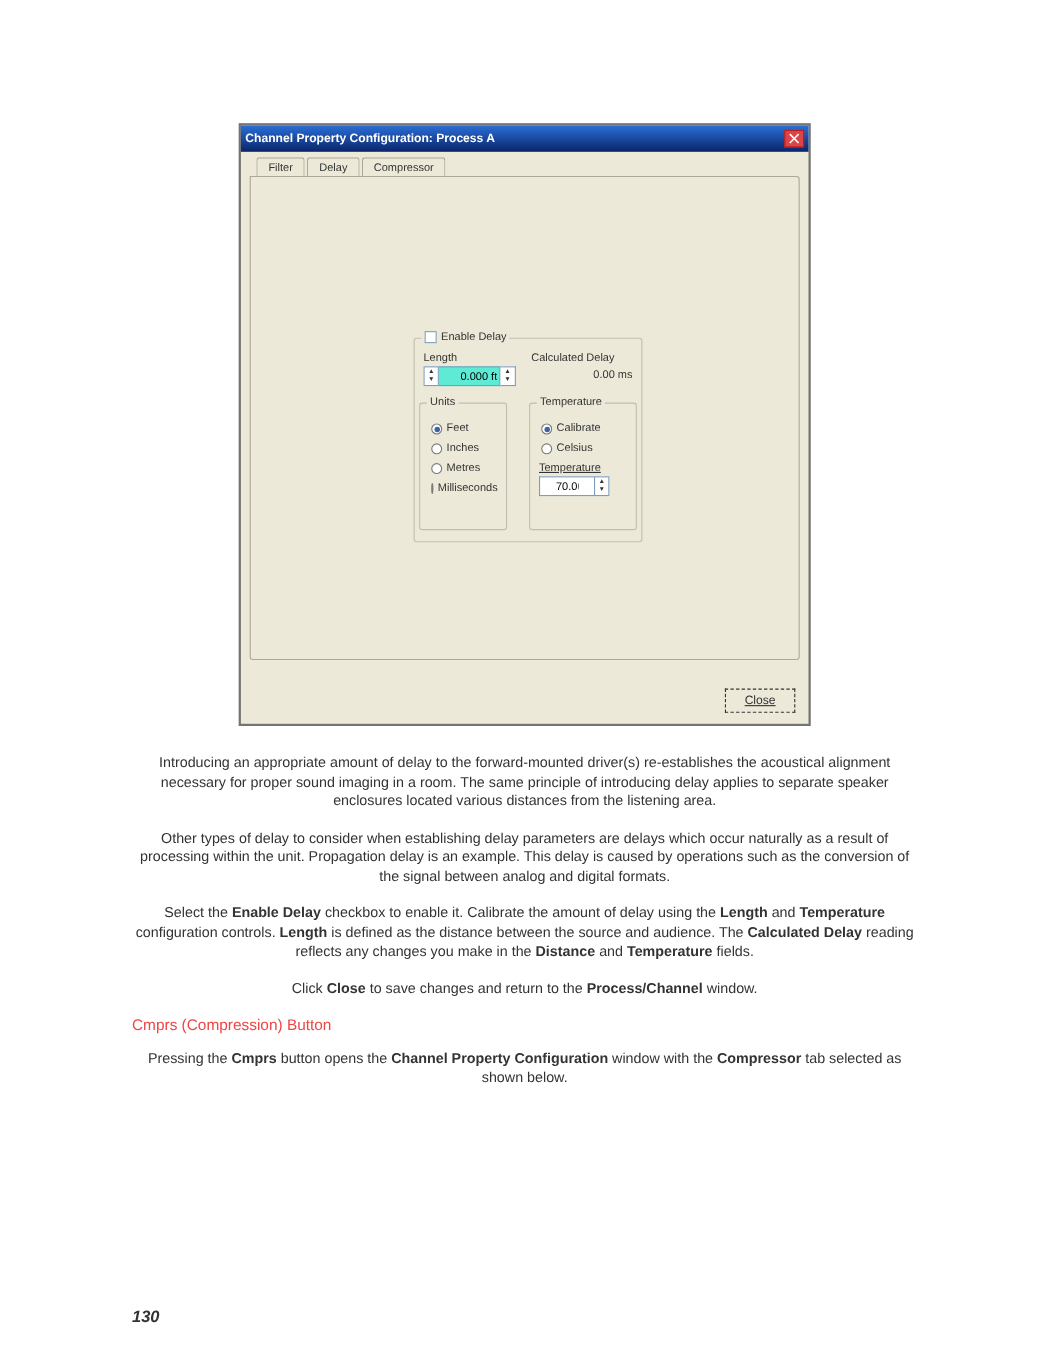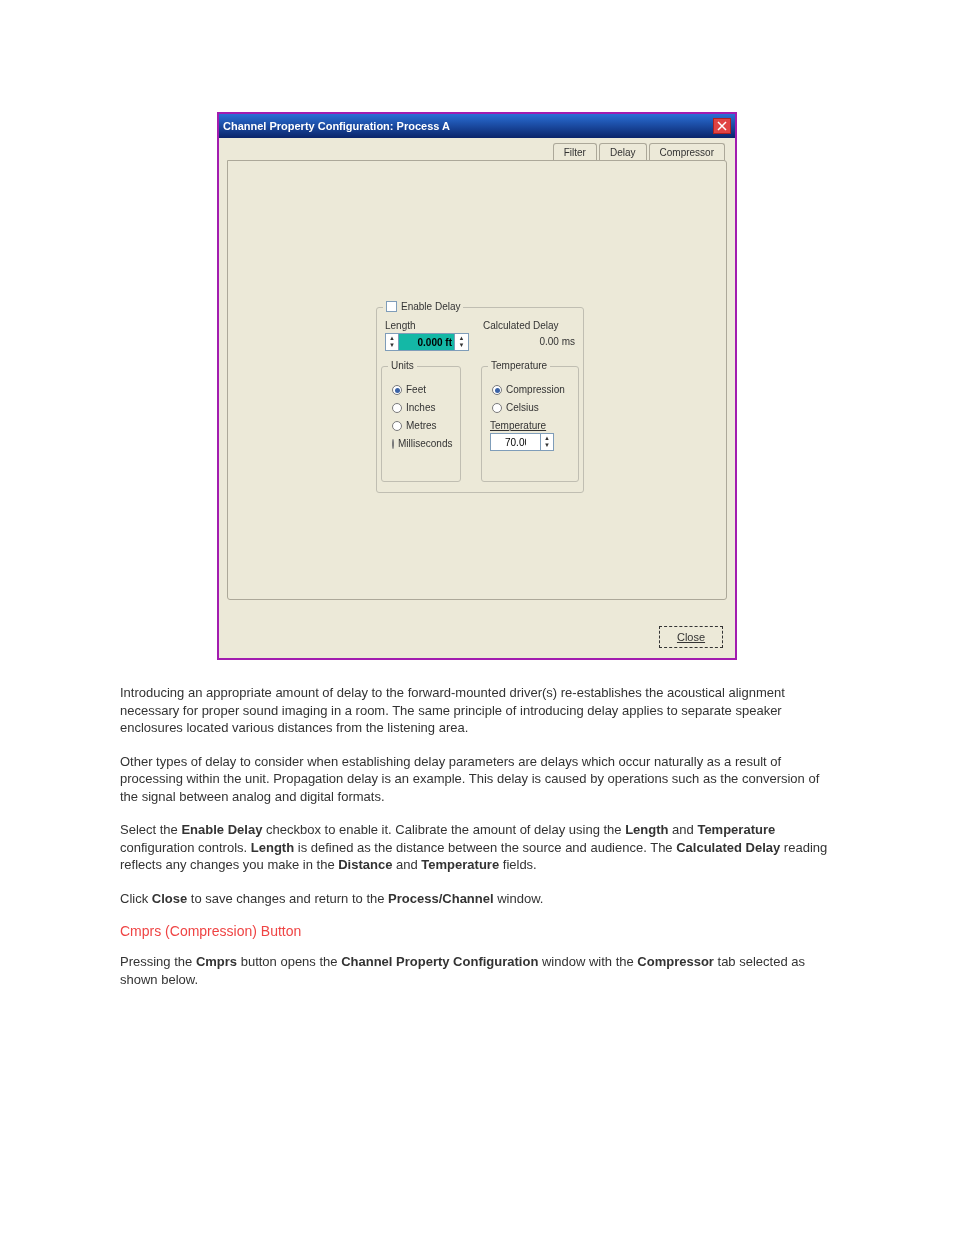--- a/index.html
+++ b/index.html
@@ -1,33 +1,33 @@
 <!DOCTYPE html>
 <html><head>
 <meta charset="utf-8">
 <style>
   * { box-sizing: border-box; margin: 0; padding: 0; }
   html, body { width: 954px; background: #fff; font-family: Arial, Helvetica, sans-serif; font-size: 13px; color: #333; }
   .page { width: 954px; padding: 0 120px 60px 120px; }
   .screenshot-frame {
     width: 520px; height: 548px; margin: 112px auto 24px auto; position: relative;
-    background: #ece9d8; border: 2px solid #a21caf;
+    background: #ece9d8; border: 2px solid #737373;
   }
   .titlebar {
     height: 24px; background: linear-gradient(to bottom,#2a6fd6,#0a246a);
     display: flex; align-items: center; justify-content: space-between; padding: 0 4px;
   }
   .titlebar-text { color: #fff; font-weight: bold; font-size: 11px; }
   .close-btn {
     width: 18px; height: 16px; background: #e04343; border: 1px solid #b02020;
     display: flex; align-items: center; justify-content: center; cursor: pointer;
     color: #fff; font-size: 11px; font-weight: bold;
   }
   .client { padding: 4px 8px 8px 8px; height: calc(100% - 24px); position: relative; }
-  .tabstrip { display: flex; gap: 0; margin-left: 6px; justify-content: flex-end; }
+  .tabstrip { display: flex; gap: 0; margin-left: 6px; }
   .tab {
     font-size: 10px; padding: 3px 10px; background: #ece9d8;
     border: 1px solid #aca899; border-bottom: none;
     border-radius: 3px 3px 0 0; margin-right: 2px; cursor: pointer;
     position: relative; top: 1px;
   }
   .tab.inactive { background: #ece9d8; }
   .tabpanel {
     border: 1px solid #aca899; border-radius: 0 3px 3px 3px; height: 440px; position: relative;
     background: #ece9d8;
@@ -44,22 +44,22 @@
   .length-col, .calc-col { flex: 1; }
   .lbl { font-size: 10px; display: block; margin-bottom: 2px; }
   .spin-compound { display: flex; align-items: stretch; height: 18px; }
   .spin {
     width: 14px; border: 1px solid #7f9db9; background: #fff;
     display: flex; flex-direction: column; justify-content: center; align-items: center;
     font-size: 6px; line-height: 6px; cursor: pointer;
   }
   .spin span { display:block; height:7px; }
   .numfield {
-    border: 1px solid #7f9db9; border-left: none; width: 56px; height: 18px; background: #14b8a6;
-    font-size: 10px; text-align: right; padding: 2px 2px; font-weight: bold;
+    border: 1px solid #7f9db9; border-left: none; width: 56px; height: 18px; background: #5eead4;
+    font-size: 10px; text-align: right; padding: 2px 2px; font-weight: normal;
   }
   .calc-val { font-size: 10px; text-align: right; padding-top: 3px; }
   .units-group { left: 4px; top: 58px; width: 80px; height: 116px; }
   .temp-group { left: 104px; top: 58px; width: 98px; height: 116px; }
   .radio-row { display: flex; align-items: flex-end; gap: 4px; margin: 5px 0 7px 2px; cursor: pointer; }
   .radio {
     width: 10px; height: 10px; border-radius: 50%; border: 1px solid #7a7a7a; background: #fff;
     display: inline-flex; align-items: center; justify-content: center;
   }
   .radio.selected::after { content: ""; width: 5px; height: 5px; border-radius: 50%; background: #3b63a6; }
@@ -73,21 +73,21 @@
   .checkbox {
     width: 11px; height: 11px; border: 1px solid #7f9db9; background: #fff; display: inline-block; margin-right: 4px; cursor: pointer;
   }
   .enable-wrap { display: inline-flex; align-items: center; gap: 0; background: #ece9d8; padding: 0 3px; position: absolute; top: -7px; left: 6px; font-size: 10px; }
   .close-bottom {
     position: absolute; right: 12px; bottom: 10px;
     width: 64px; height: 22px; background: #ece9d8; border: 1px dashed #333; cursor: pointer;
     font-size: 11px; text-align: center; line-height: 20px;
     text-decoration: underline;
   }
-  .body-text p { margin: 0 0 16px 0; line-height: 1.35; font-size: 13px; color: #333; }
+  .body-text p { margin: 0 0 16px 0; line-height: 1.35; font-size: 13px; color: #333; text-align: center; }
   .body-text h3 { color: #ef4444; font-size: 14px; font-weight: normal; margin: 8px 0 14px 0; }
   .pagenum { font-weight: bold; font-style: italic; font-size: 15px; margin-top: 200px; }
 </style>
 </head>
 <body>
 
 <div class="page">
 
   <div class="screenshot-frame">
     <div class="titlebar">
@@ -150,21 +150,21 @@
               <div class="radio-row">
                   <span class="radio"></span>
                   <span>Milliseconds</span>
                 </div>
             </div>
 
             <div class="groupbox temp-group">
               <span class="legend">Temperature</span>
               <div class="radio-row">
                   <span class="radio selected"></span>
-                  <span>Compression</span>
+                  <span>Calibrate</span>
                 </div>
               <div class="radio-row">
                   <span class="radio"></span>
                   <span>Celsius</span>
                 </div>
               <div class="temp-ctrl">
                 <span class="lbl">Temperature</span>
                 <div class="temp-spin">
                   <input readonly="" value="70.00 F" style="">
                   <div class="spin">
@@ -190,13 +190,14 @@
     </p>
     <p>
       <span>Click </span><b>Close</b><span> to save changes and return to the </span><b>Process/Channel</b><span> window.</span>
     </p>
     <h3>Cmprs (Compression) Button</h3>
     <p>
       <span>Pressing the </span><b>Cmprs</b><span> button opens the </span><b>Channel Property Configuration</b><span> window with the </span><b>Compressor</b><span> tab selected as shown below.</span>
     </p>
   </div>
 
+  <div class="pagenum">130</div>
 </div>
 
 </body></html>

